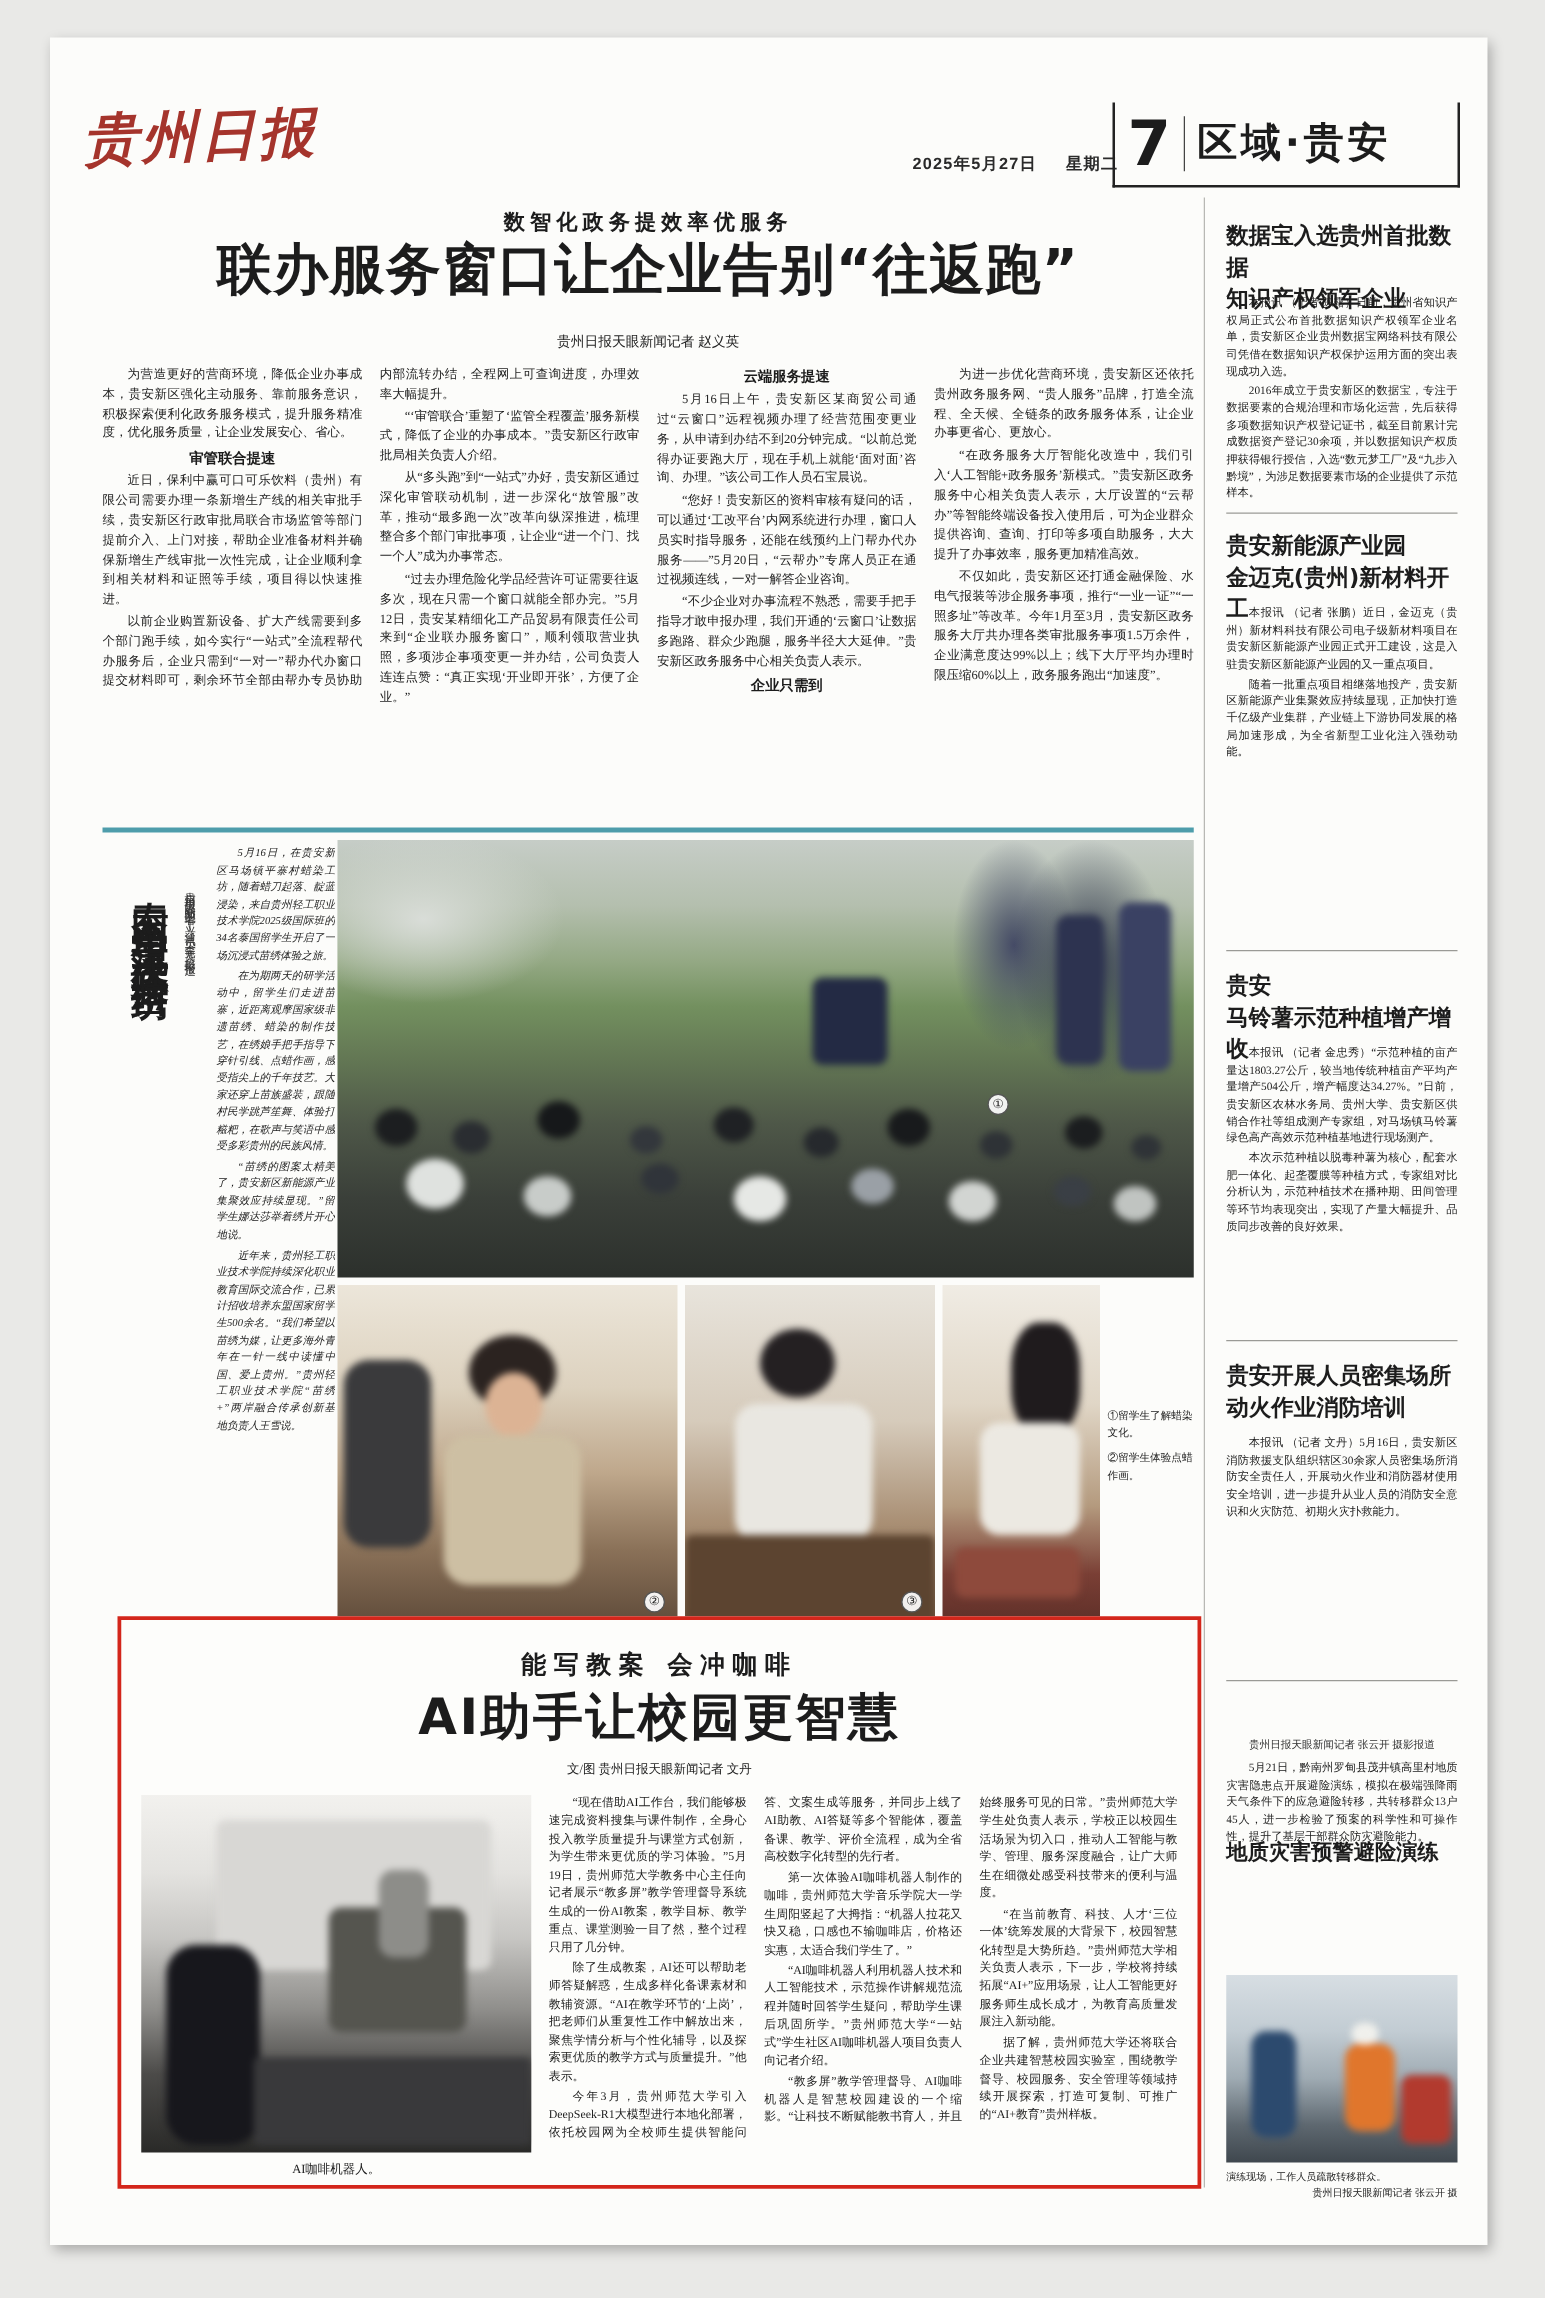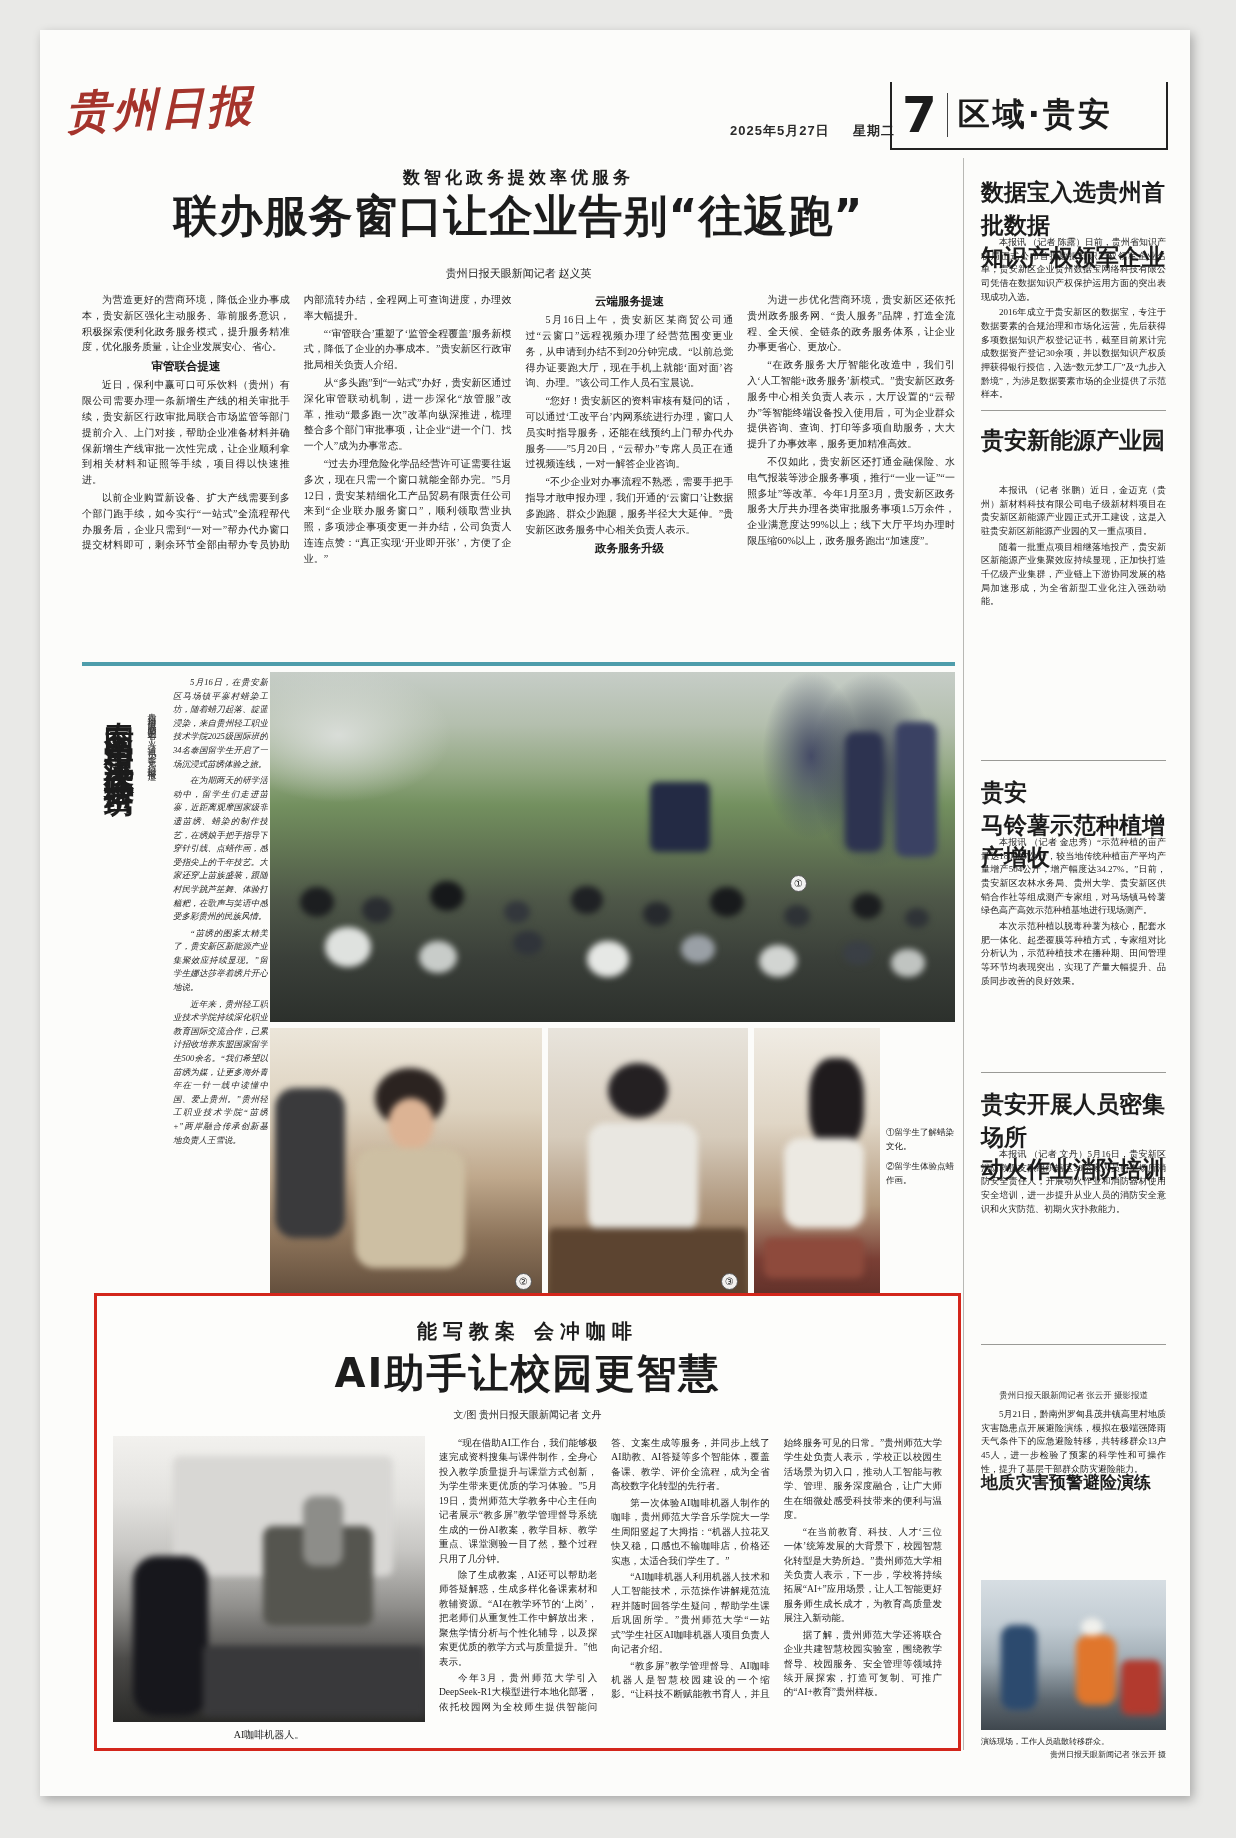--- a/index.html
+++ b/index.html
@@ -87,21 +87,21 @@
   .ai-byline{left:0;top:112px;width:100%;text-align:center;font-size:10px;}
   .ai-photo-caption{left:16px;top:432px;width:312px;text-align:center;font-size:10px;}
   .ai-body{
     left:342px;top:140px;width:503px;height:298px;
     column-count:3;column-gap:14px;
     font-size:9.5px;line-height:1.52;text-align:justify;overflow:hidden;
   }
   .ai-body p{margin:0 0 2px 0;text-indent:2em;}
   
   .side-sep{left:923px;top:128px;width:1px;height:1592px;background:#b8b8b4;}
-  .side-head{left:941px;width:185px;font-size:23px;font-weight:bold;line-height:1.42;
+  .side-head{left:941px;width:185px;font-size:18px;font-weight:bold;line-height:1.42;
     font-family:"DejaVu Sans",sans-serif;}
   .side-head.small{font-size:17px;}
   .side-body{left:941px;width:185px;font-size:9px;line-height:1.52;text-align:justify;overflow:hidden;}
   .side-body p{margin:0 0 2px 0;text-indent:2em;}
   .side-rule{left:941px;width:185px;height:1px;background:#9a9a96;}
   .side-byline{left:941px;width:185px;text-align:center;font-size:8.5px;color:#333;}
   .side-captions{left:941px;top:1706px;width:185px;font-size:8px;line-height:1.6;}
 </style>
 </head>
 <body>
@@ -128,21 +128,21 @@
     <p class="subhead">审管联合提速</p>
     <p>近日，保利中赢可口可乐饮料（贵州）有限公司需要办理一条新增生产线的相关审批手续，贵安新区行政审批局联合市场监管等部门提前介入、上门对接，帮助企业准备材料并确保新增生产线审批一次性完成，让企业顺利拿到相关材料和证照等手续，项目得以快速推进。</p>
     <p>以前企业购置新设备、扩大产线需要到多个部门跑手续，如今实行“一站式”全流程帮代办服务后，企业只需到“一对一”帮办代办窗口提交材料即可，剩余环节全部由帮办专员协助内部流转办结，全程网上可查询进度，办理效率大幅提升。</p>
     <p>“‘审管联合’重塑了‘监管全程覆盖’服务新模式，降低了企业的办事成本。”贵安新区行政审批局相关负责人介绍。</p>
     <p>从“多头跑”到“一站式”办好，贵安新区通过深化审管联动机制，进一步深化“放管服”改革，推动“最多跑一次”改革向纵深推进，梳理整合多个部门审批事项，让企业“进一个门、找一个人”成为办事常态。</p>
     <p>“过去办理危险化学品经营许可证需要往返多次，现在只需一个窗口就能全部办完。”5月12日，贵安某精细化工产品贸易有限责任公司来到“企业联办服务窗口”，顺利领取营业执照，多项涉企事项变更一并办结，公司负责人连连点赞：“真正实现‘开业即开张’，方便了企业。”</p>
     <p class="subhead">云端服务提速</p>
     <p>5月16日上午，贵安新区某商贸公司通过“云窗口”远程视频办理了经营范围变更业务，从申请到办结不到20分钟完成。“以前总觉得办证要跑大厅，现在手机上就能‘面对面’咨询、办理。”该公司工作人员石宝晨说。</p>
     <p>“您好！贵安新区的资料审核有疑问的话，可以通过‘工改平台’内网系统进行办理，窗口人员实时指导服务，还能在线预约上门帮办代办服务——”5月20日，“云帮办”专席人员正在通过视频连线，一对一解答企业咨询。</p>
     <p>“不少企业对办事流程不熟悉，需要手把手指导才敢申报办理，我们开通的‘云窗口’让数据多跑路、群众少跑腿，服务半径大大延伸。”贵安新区政务服务中心相关负责人表示。</p>
-    <p class="subhead">政务服务升级</p>
+    <p class="subhead">企业只需到</p>
     <p>为进一步优化营商环境，贵安新区还依托贵州政务服务网、“贵人服务”品牌，打造全流程、全天候、全链条的政务服务体系，让企业办事更省心、更放心。</p>
     <p>“在政务服务大厅智能化改造中，我们引入‘人工智能+政务服务’新模式。”贵安新区政务服务中心相关负责人表示，大厅设置的“云帮办”等智能终端设备投入使用后，可为企业群众提供咨询、查询、打印等多项自助服务，大大提升了办事效率，服务更加精准高效。</p>
     <p>不仅如此，贵安新区还打通金融保险、水电气报装等涉企服务事项，推行“一业一证”“一照多址”等改革。今年1月至3月，贵安新区政务服务大厅共办理各类审批服务事项1.5万余件，企业满意度达99%以上；线下大厅平均办理时限压缩60%以上，政务服务跑出“加速度”。</p>
   </div>
   <div class="abs teal-rule"></div>
 
   <div class="abs feature-headline">泰国留学生沉浸式体验苗绣</div>
   <div class="abs feature-byline">贵州日报天眼新闻记者 丁兴 通讯员 李元炅 摄影报道</div>
   <div class="abs feature-text">
     <p>5月16日，在贵安新区马场镇平寨村蜡染工坊，随着蜡刀起落、靛蓝浸染，来自贵州轻工职业技术学院2025级国际班的34名泰国留学生开启了一场沉浸式苗绣体验之旅。</p>
@@ -237,20 +237,21 @@
     <div>知识产权领军企业</div>
   </div>
   <div class="abs side-body" style="top:206px;height:166px;">
     <p>本报讯 （记者 陈露）日前，贵州省知识产权局正式公布首批数据知识产权领军企业名单，贵安新区企业贵州数据宝网络科技有限公司凭借在数据知识产权保护运用方面的突出表现成功入选。</p>
     <p>2016年成立于贵安新区的数据宝，专注于数据要素的合规治理和市场化运营，先后获得多项数据知识产权登记证书，截至目前累计完成数据资产登记30余项，并以数据知识产权质押获得银行授信，入选“数元梦工厂”及“九步入黔境”，为涉足数据要素市场的企业提供了示范样本。</p>
   </div>
   <div class="abs side-rule" style="top:380px;"></div>
 
   <div class="abs side-head" style="top:394px;">
     <div>贵安新能源产业园</div>
+    <div>金迈克(贵州)新材料开工</div>
   </div>
   <div class="abs side-body" style="top:454px;height:266px;">
     <p>本报讯 （记者 张鹏）近日，金迈克（贵州）新材料科技有限公司电子级新材料项目在贵安新区新能源产业园正式开工建设，这是入驻贵安新区新能源产业园的又一重点项目。</p>
     <p>随着一批重点项目相继落地投产，贵安新区新能源产业集聚效应持续显现，正加快打造千亿级产业集群，产业链上下游协同发展的格局加速形成，为全省新型工业化注入强劲动能。</p>
   </div>
   <div class="abs side-rule" style="top:730px;"></div>
 
   <div class="abs side-head" style="top:746px;">
     <div>贵安</div>
     <div>马铃薯示范种植增产增收</div>

